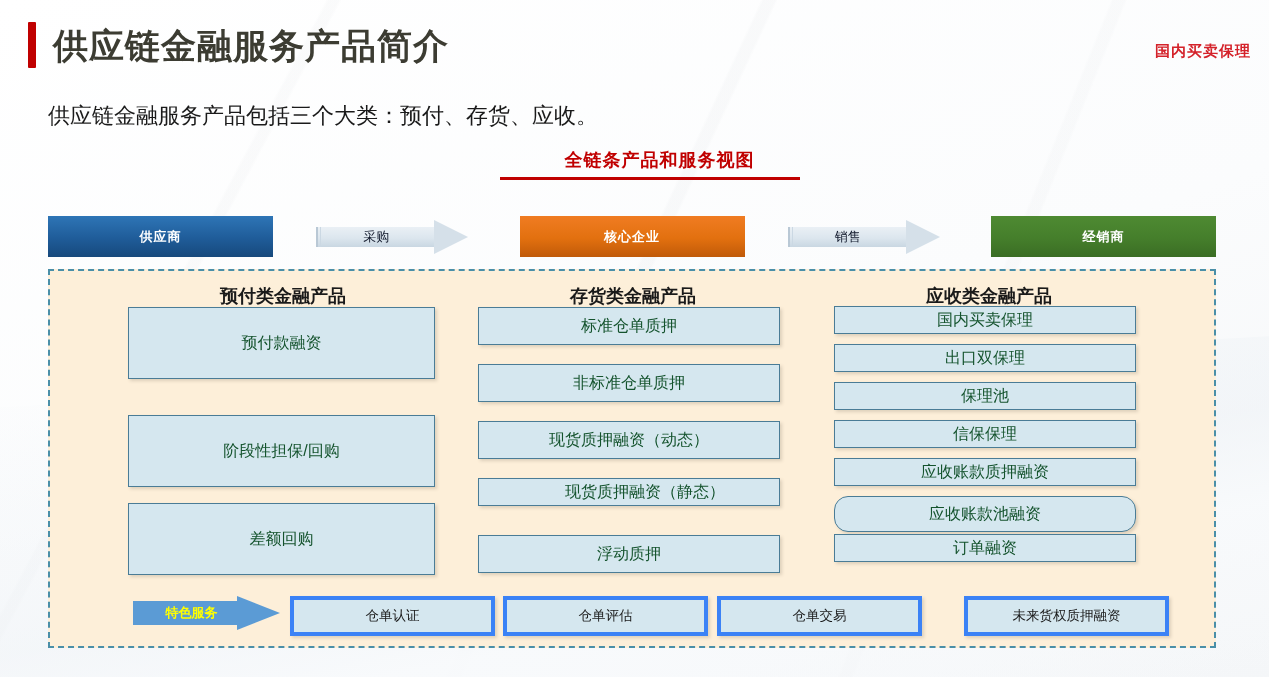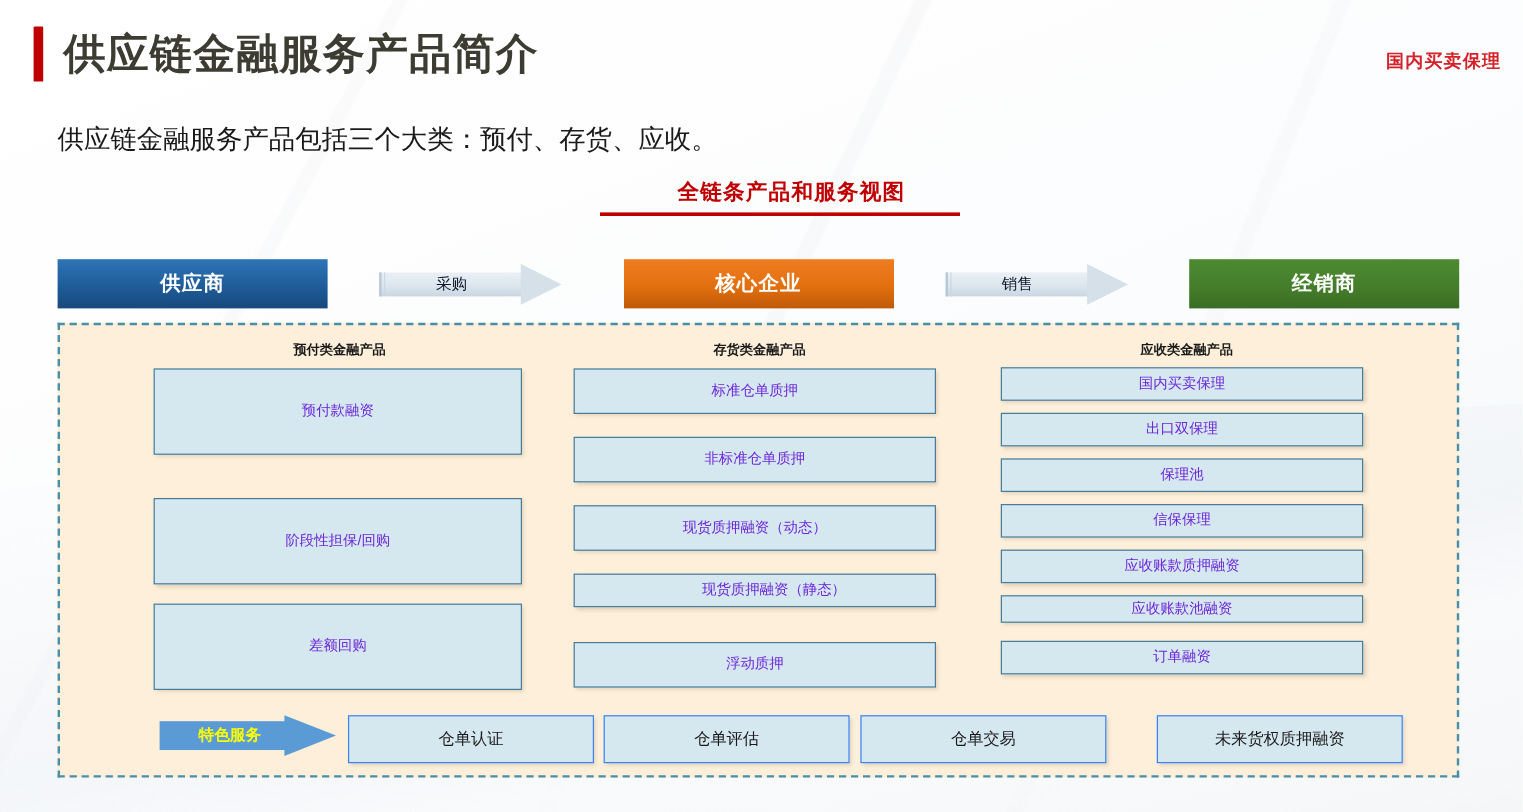--- a/index.html
+++ b/index.html
@@ -191,21 +191,21 @@
     height: 41px;
     display: flex;
     align-items: center;
   }
   .chain-box {
     height: 41px;
     display: flex;
     align-items: center;
     justify-content: center;
     color: #ffffff;
-    font-size: 17px;
+    font-size: 13px;
     font-weight: bold;
     letter-spacing: 1px;
   }
   #chain-supplier {
     width: 225px;
     background: linear-gradient(180deg, #2E75B6 0%, #1F5C99 55%, #17497C 100%);
   }
   #chain-core {
     width: 225px;
     background: linear-gradient(180deg, #F07C22 0%, #E2700F 55%, #C05A09 100%);
@@ -268,39 +268,39 @@
     left: 48px;
     top: 269px;
     width: 1168px;
     height: 379px;
     background: #FDEFD9;
     border: 2px dashed #4A8FA8;
   }
 
   .col-header {
     position: absolute;
-    font-size: 11px;
+    font-size: 18px;
     font-weight: bold;
     color: #1A1A1A;
     text-align: center;
   }
   #hdr-prepay    { left: 78px;  top: 13px; width: 310px; }
   #hdr-inventory { left: 428px; top: 13px; width: 310px; }
   #hdr-recv      { left: 784px; top: 13px; width: 310px; }
 
   .prod-box {
     position: absolute;
     background: #D5E7EF;
     border: 1px solid #4A7C96;
     box-shadow: 2px 2px 3px rgba(130,120,100,0.25);
     display: flex;
     align-items: center;
     justify-content: center;
-    font-size: 12px;
-    color: #6d28d9;
+    font-size: 16px;
+    color: #14532d;
     text-align: center;
     line-height: 1.3;
   }
 
   
   .c1 { left: 78px; width: 307px; }
   
   .c2 { left: 428px; width: 302px; }
   
   .c3 { left: 784px; width: 302px; }
@@ -339,21 +339,21 @@
     color: #FFFF00;
     z-index: 3;
     white-space: nowrap;
   }
 
   .feat-box {
     position: absolute;
     top: 325px;
     height: 40px;
     background: #D5E7EF;
-    border: 1px solid #3b82f6;
+    border: 4px solid #3b82f6;
     box-shadow: 2px 2px 3px rgba(130,120,100,0.25);
     display: flex;
     align-items: center;
     justify-content: center;
     font-size: 13.5px;
     color: #1A1A1A;
   }
 </style>
 </head>
 <body>
@@ -420,21 +420,21 @@
     <div class="prod-box c2" style="top:93px;height:38px;">非标准仓单质押</div>
     <div class="prod-box c2" style="top:150px;height:38px;">现货质押融资（动态）</div>
     <div class="prod-box c2" style="top:207px;height:28px;padding-left:32px;">现货质押融资（静态）</div>
     <div class="prod-box c2" style="top:264px;height:38px;">浮动质押</div>
 
     <div class="prod-box c3" style="top:35px;height:28px;">国内买卖保理</div>
     <div class="prod-box c3" style="top:73px;height:28px;">出口双保理</div>
     <div class="prod-box c3" style="top:111px;height:28px;">保理池</div>
     <div class="prod-box c3" style="top:149px;height:28px;">信保保理</div>
     <div class="prod-box c3" style="top:187px;height:28px;">应收账款质押融资</div>
-    <div class="prod-box c3" style="top:225px;height:23px;">应收账款池融资</div>
+    <div class="prod-box c3" style="top:225px;height:36px;border-radius:14px;">应收账款池融资</div>
     <div class="prod-box c3" style="top:263px;height:28px;">订单融资</div>
 
     <div id="feature-arrow">
       <span class="fshaft"></span>
       <span class="fhead"></span>
       <span class="flabel">特色服务</span>
     </div>
 
     <div class="feat-box" style="left:240px;width:205px;">仓单认证</div>
     <div class="feat-box" style="left:453px;width:205px;">仓单评估</div>

